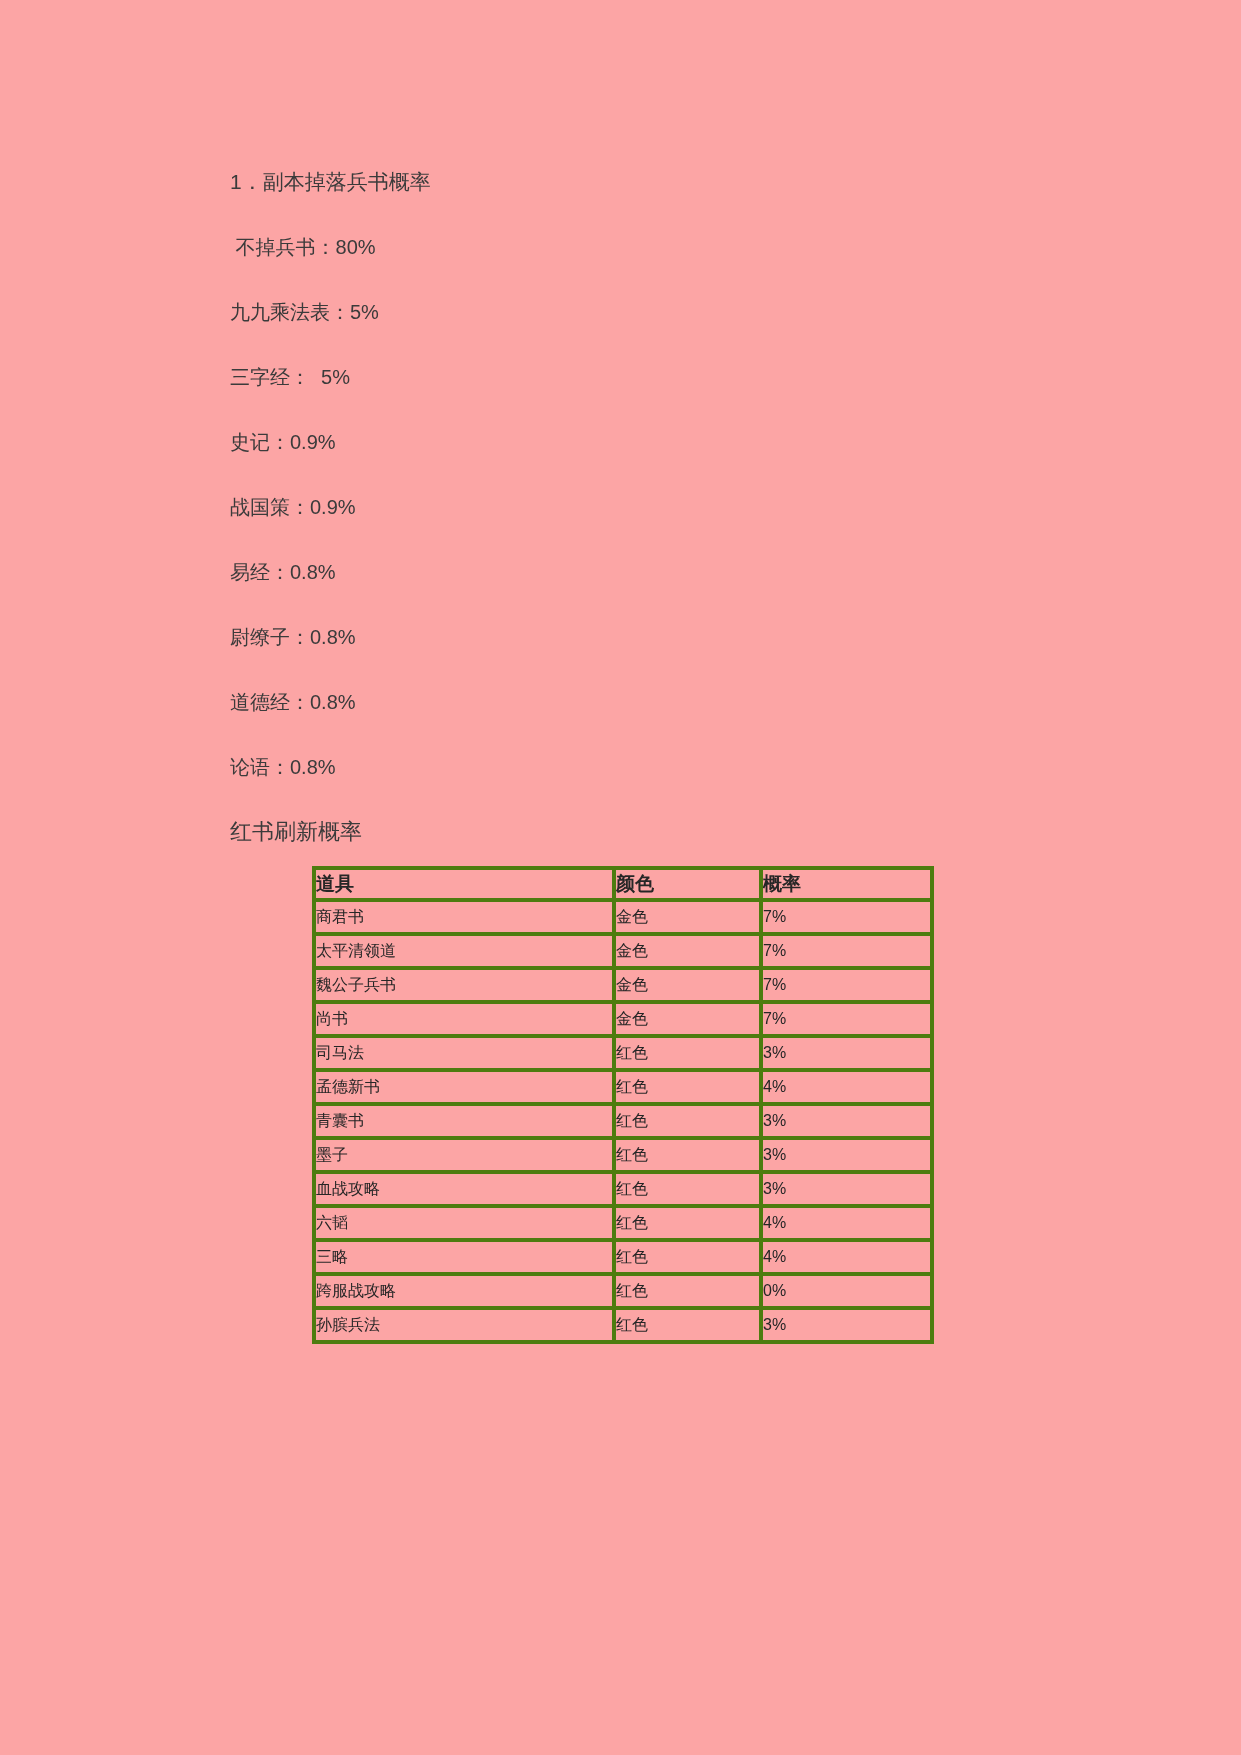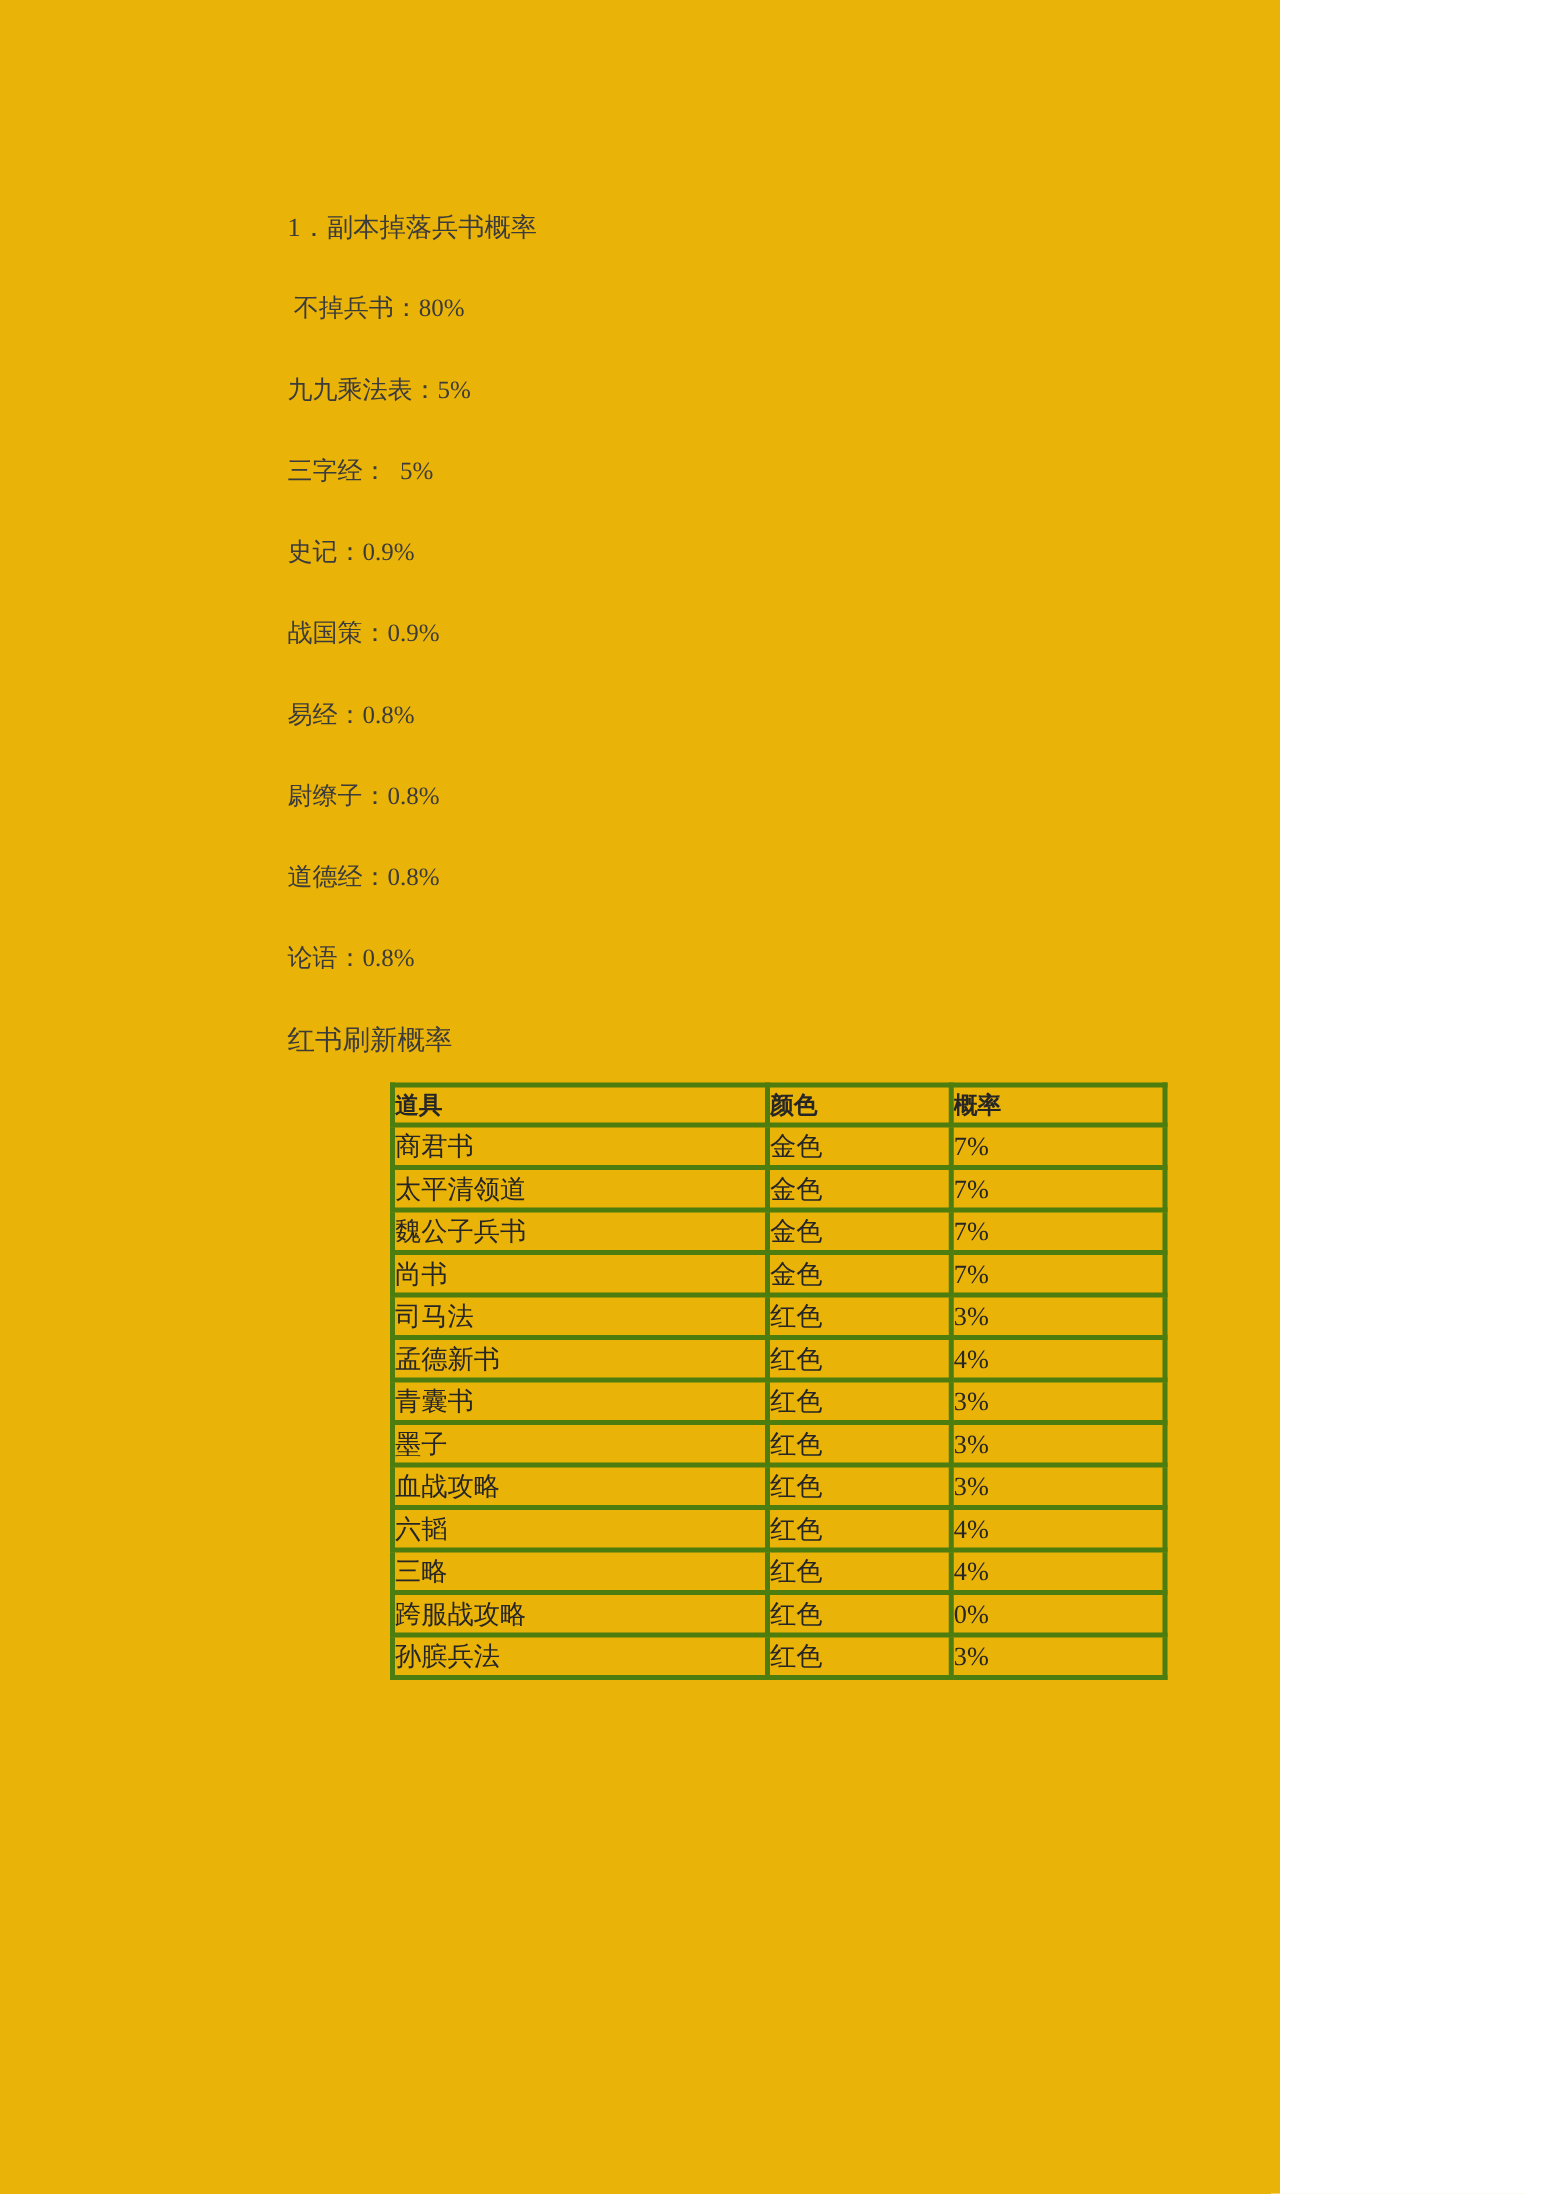--- a/index.html
+++ b/index.html
@@ -1,23 +1,23 @@
 <!DOCTYPE html>
 <html><head>
 <meta charset="utf-8">
 <style>
   * { box-sizing: border-box; }
   html, body { margin: 0; padding: 0; background: #ffffff; }
   .page {
     position: relative;
-    width: 1024px;
+    width: 1241px;
     height: 1755px;
-    background: #eab308;
+    background: #fca5a5;
     overflow: hidden;
-    font-family: Liberation Serif, serif;
+    font-family: Liberation Sans, sans-serif;
     color: #3b3b3b;
   }
   .content {
     position: absolute;
     left: 230px;
     top: 170px;
     width: 860px;
   }
   .heading {
     font-size: 21px;
@@ -59,21 +59,21 @@
     padding: 0;
     overflow: hidden;
   }
   .prob-table th {
     height: 32px;
     font-size: 19px;
     font-weight: 700;
   }
   .prob-table td {
     height: 34px;
-    font-size: 21px;
+    font-size: 16px;
     font-weight: 400;
   }
 </style>
 </head>
 <body>
 
 <div class="page">
   <div class="content">
 
     <p class="heading">1．副本掉落兵书概率</p>

